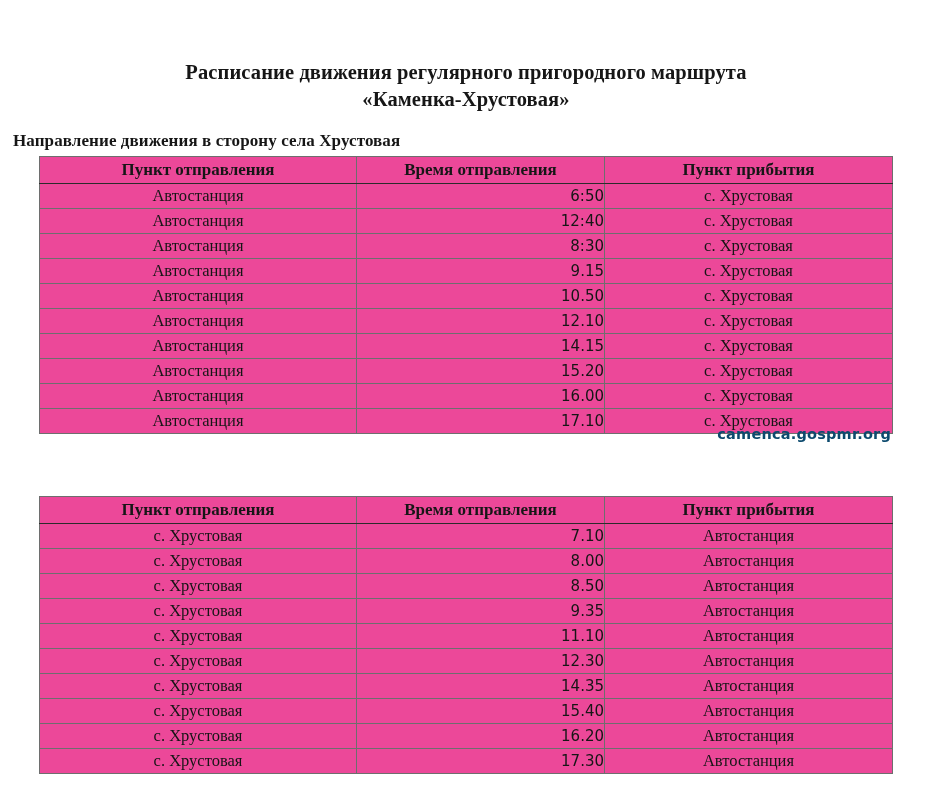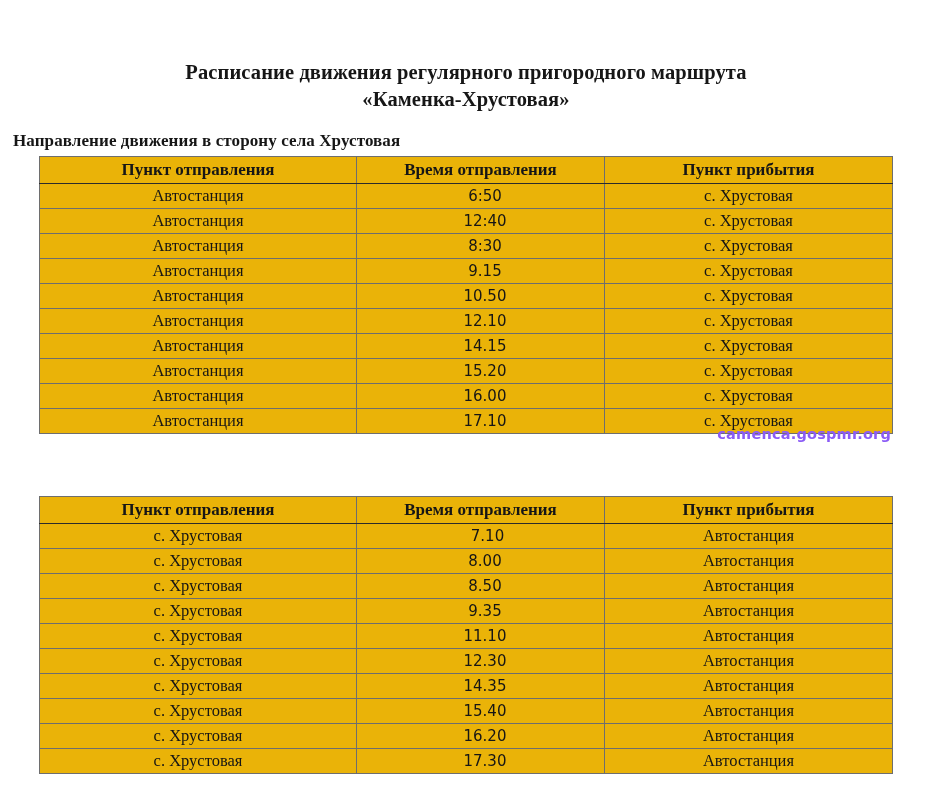--- a/index.html
+++ b/index.html
@@ -48,21 +48,21 @@
   .section-title.s2 { top: 461px; }
 
   
   .sched-table {
     position: absolute;
     left: 39px;
     width: 853px;
     border-collapse: collapse;
     table-layout: fixed;
     border: 1.6px solid #2b2b2b;
-    background: #eab308;
+    background: #ec4899;
   }
   .sched-table.t1 { top: 156px; }
   .sched-table.t2 { top: 496px; }
 
   .sched-table col.c-depart { width: 317px; }
   .sched-table col.c-time   { width: 248px; }
   .sched-table col.c-arrive { width: 288px; }
 
   .sched-table th,
   .sched-table td {
@@ -78,38 +78,38 @@
     font-weight: bold;
     font-size: 17px;
     text-align: center;
     border-bottom: 1.6px solid #2b2b2b;
   }
   .sched-table tbody td.depart,
   .sched-table tbody td.arrive {
     text-align: center;
   }
   .sched-table tbody td.time {
-    text-align: center;
+    text-align: right;
     padding-left: 9px;
     font-family: "DejaVu Sans", "Liberation Sans", sans-serif;
     font-size: 15px;
   }
   
   .sched-table.t2 tbody tr:first-child td.time { padding-left: 14px; margin-top: 20px; }
 
   
   .watermark {
     position: absolute;
     right: 41px;
     top: 426px;
     font-family: "DejaVu Sans", "Liberation Sans", sans-serif;
     font-size: 14.5px;
     font-weight: bold;
     letter-spacing: 0.2px;
-    color: #8b5cf6;
+    color: #0c4a6e;
   }
 </style>
 </head>
 <body>
 
 <div class="page">
 
   <h1 class="doc-title">
     <span>Расписание движения регулярного пригородного маршрута</span>
     <span class="line2">«Каменка-Хрустовая»</span>

